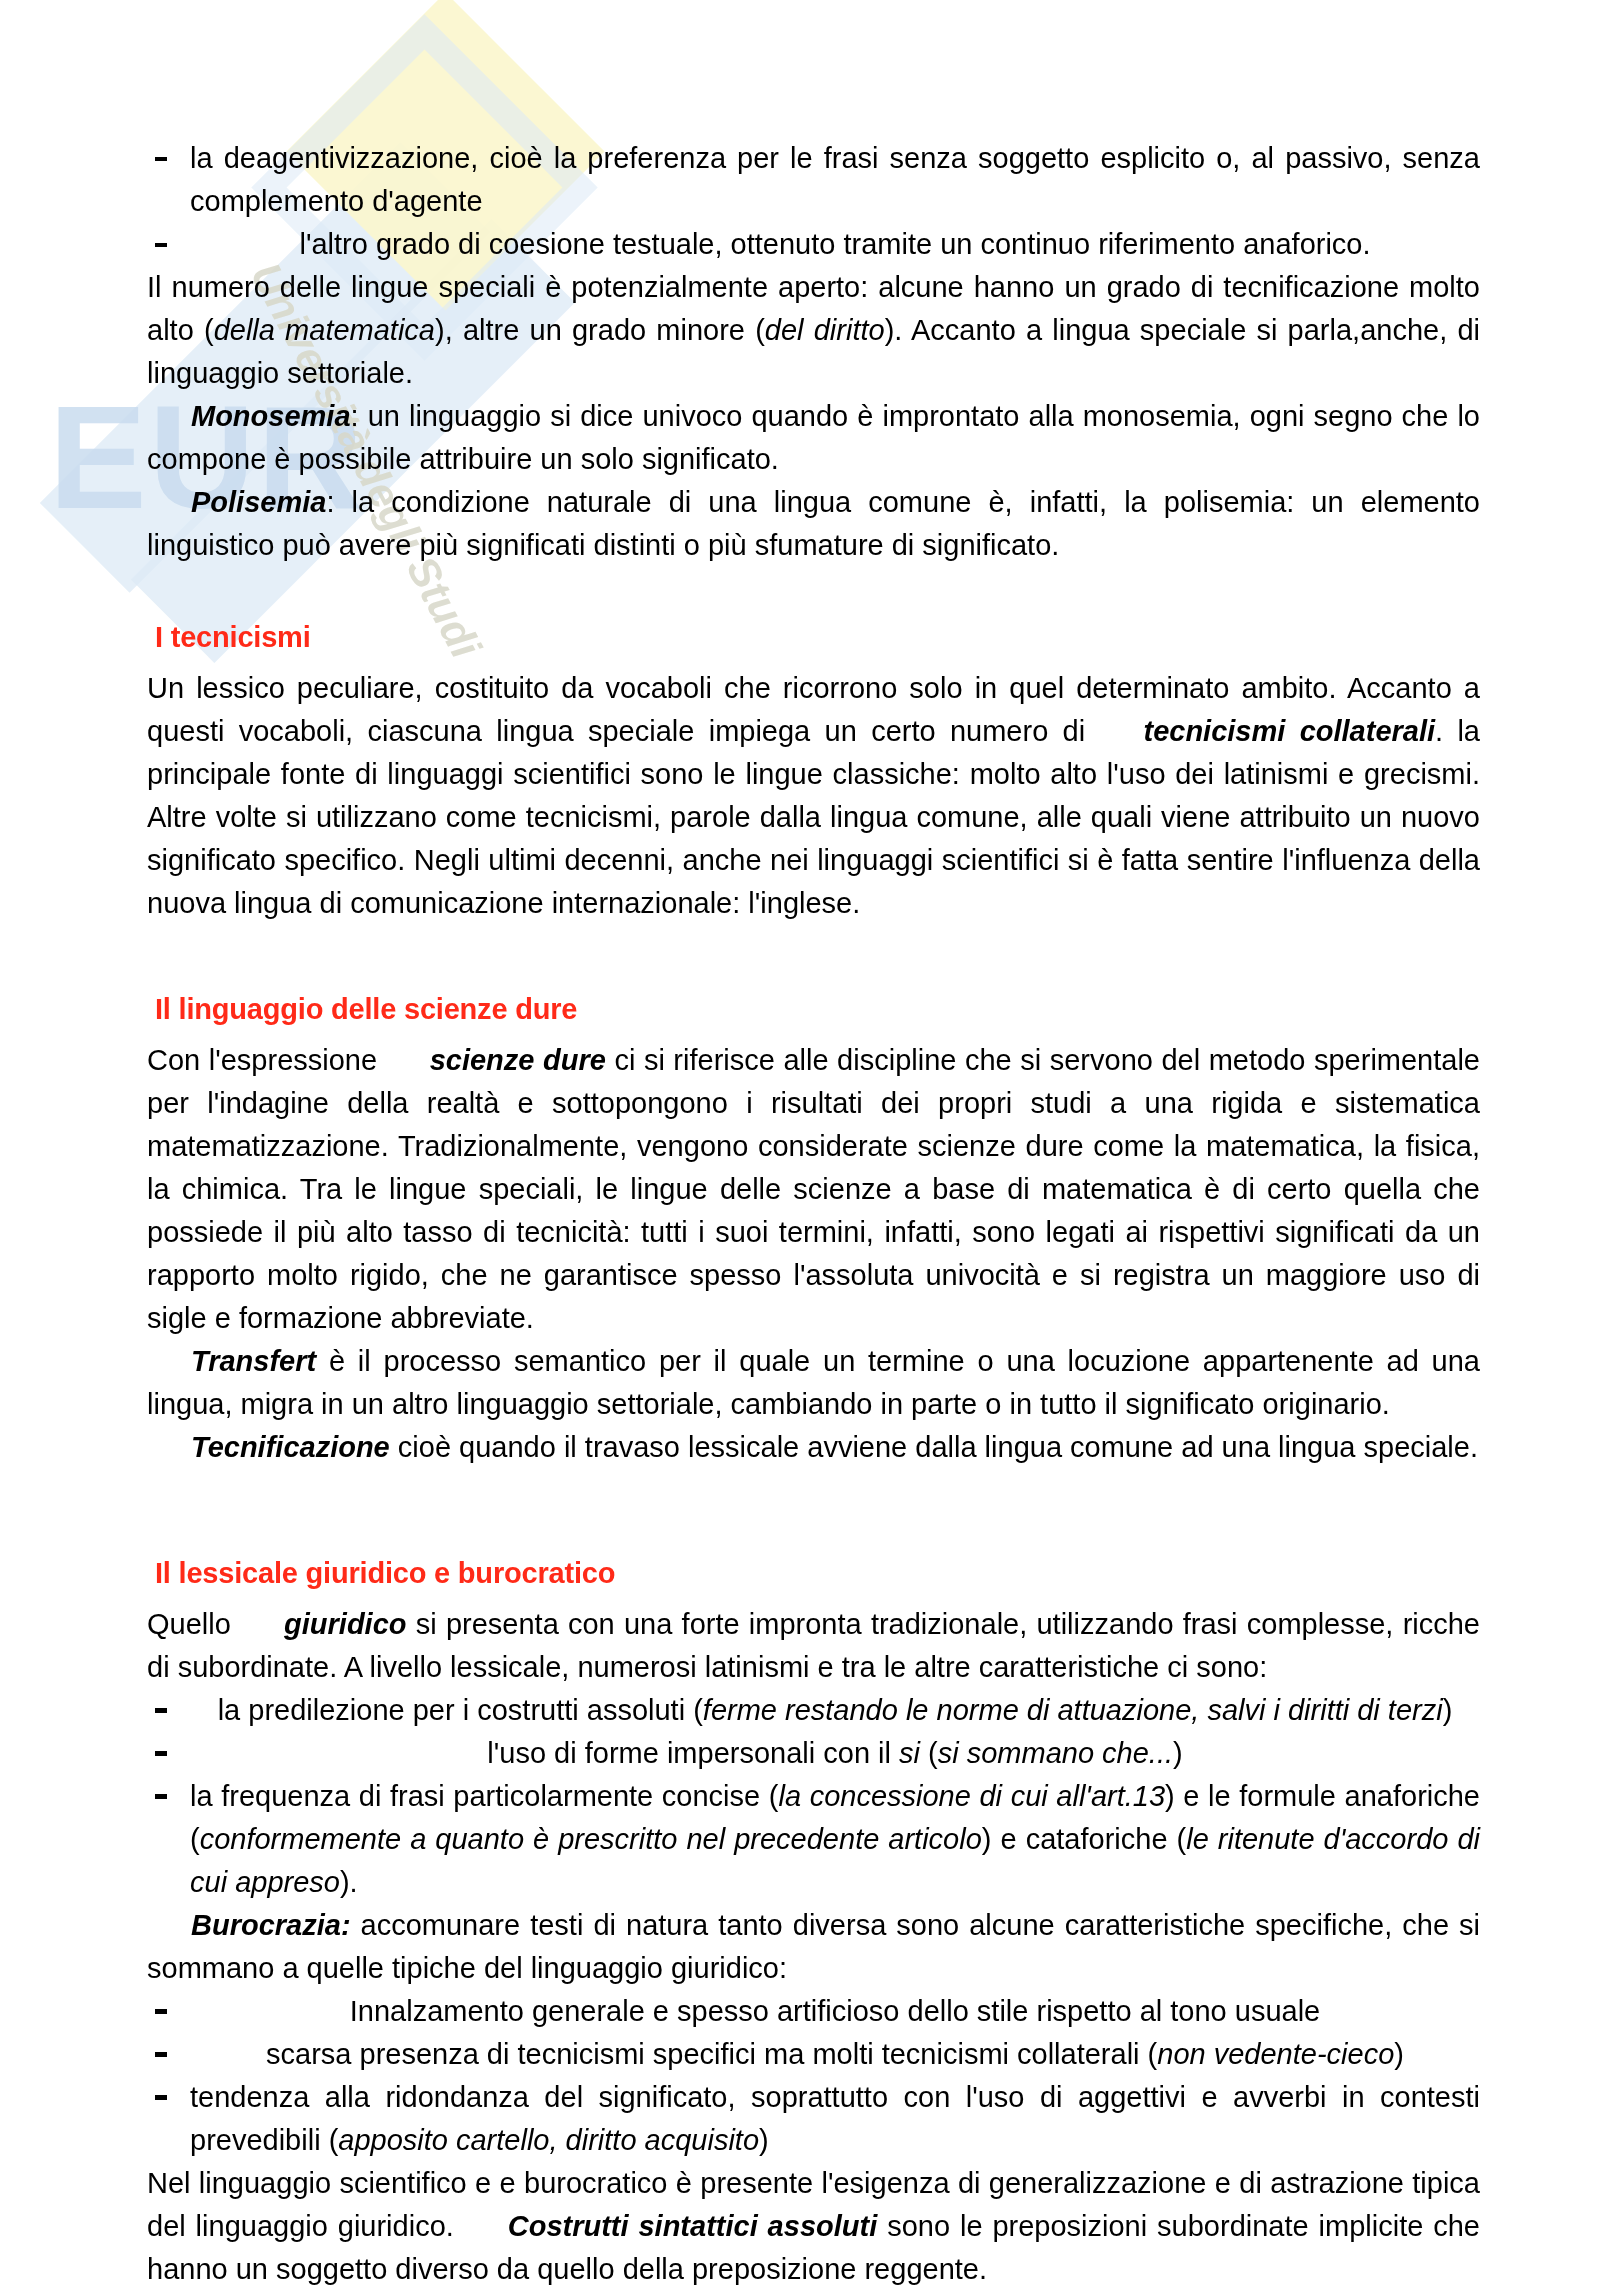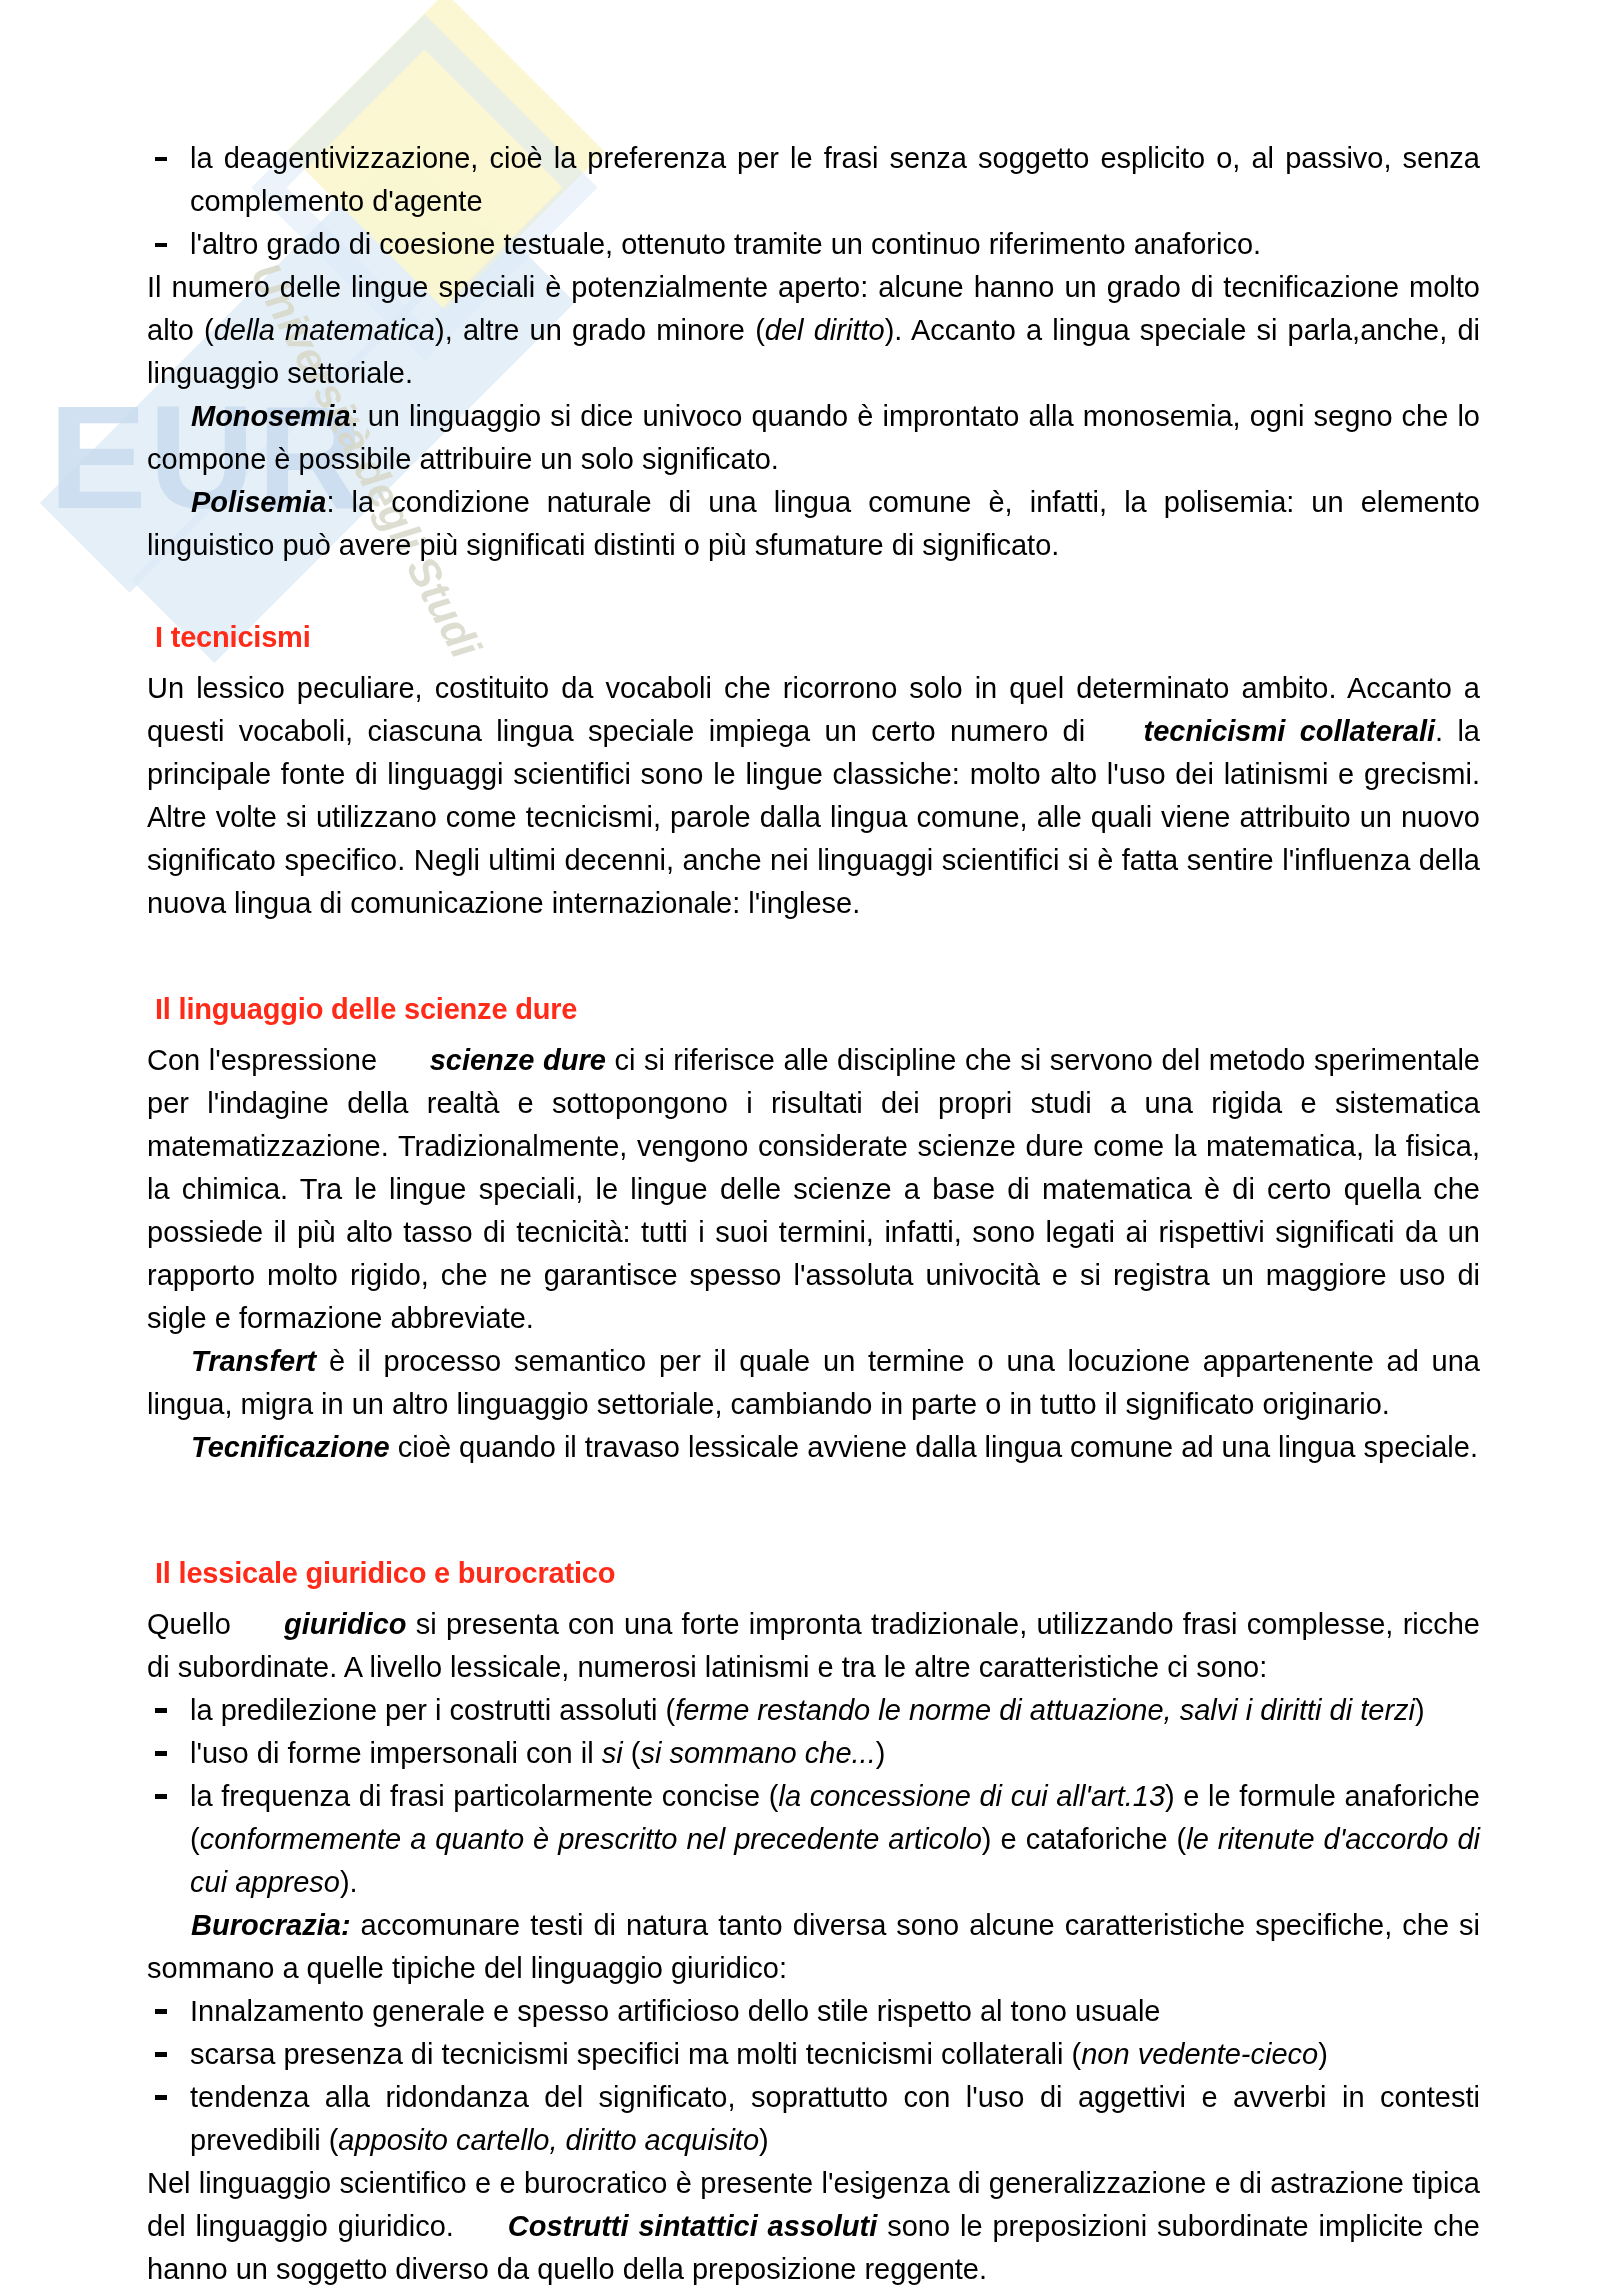--- a/index.html
+++ b/index.html
@@ -115,21 +115,21 @@
     margin: 0;
     padding: 0;
     list-style: none;
   }
   ul.bullets > li {
     position: relative;
     padding-left: 43px;
     text-align: justify;
     margin: 0;
   }
-  ul.bullets > li.last-left { text-align: left; }
+  ul.bullets > li.last-left { text-align: center; }
   ul.bullets > li::before {
     content: "";
     position: absolute;
     left: 7.8px;
     top: 19.6px;
     width: 12.7px;
     height: 4.9px;
     background: #000000;
   }
   i, em { font-style: italic; }

